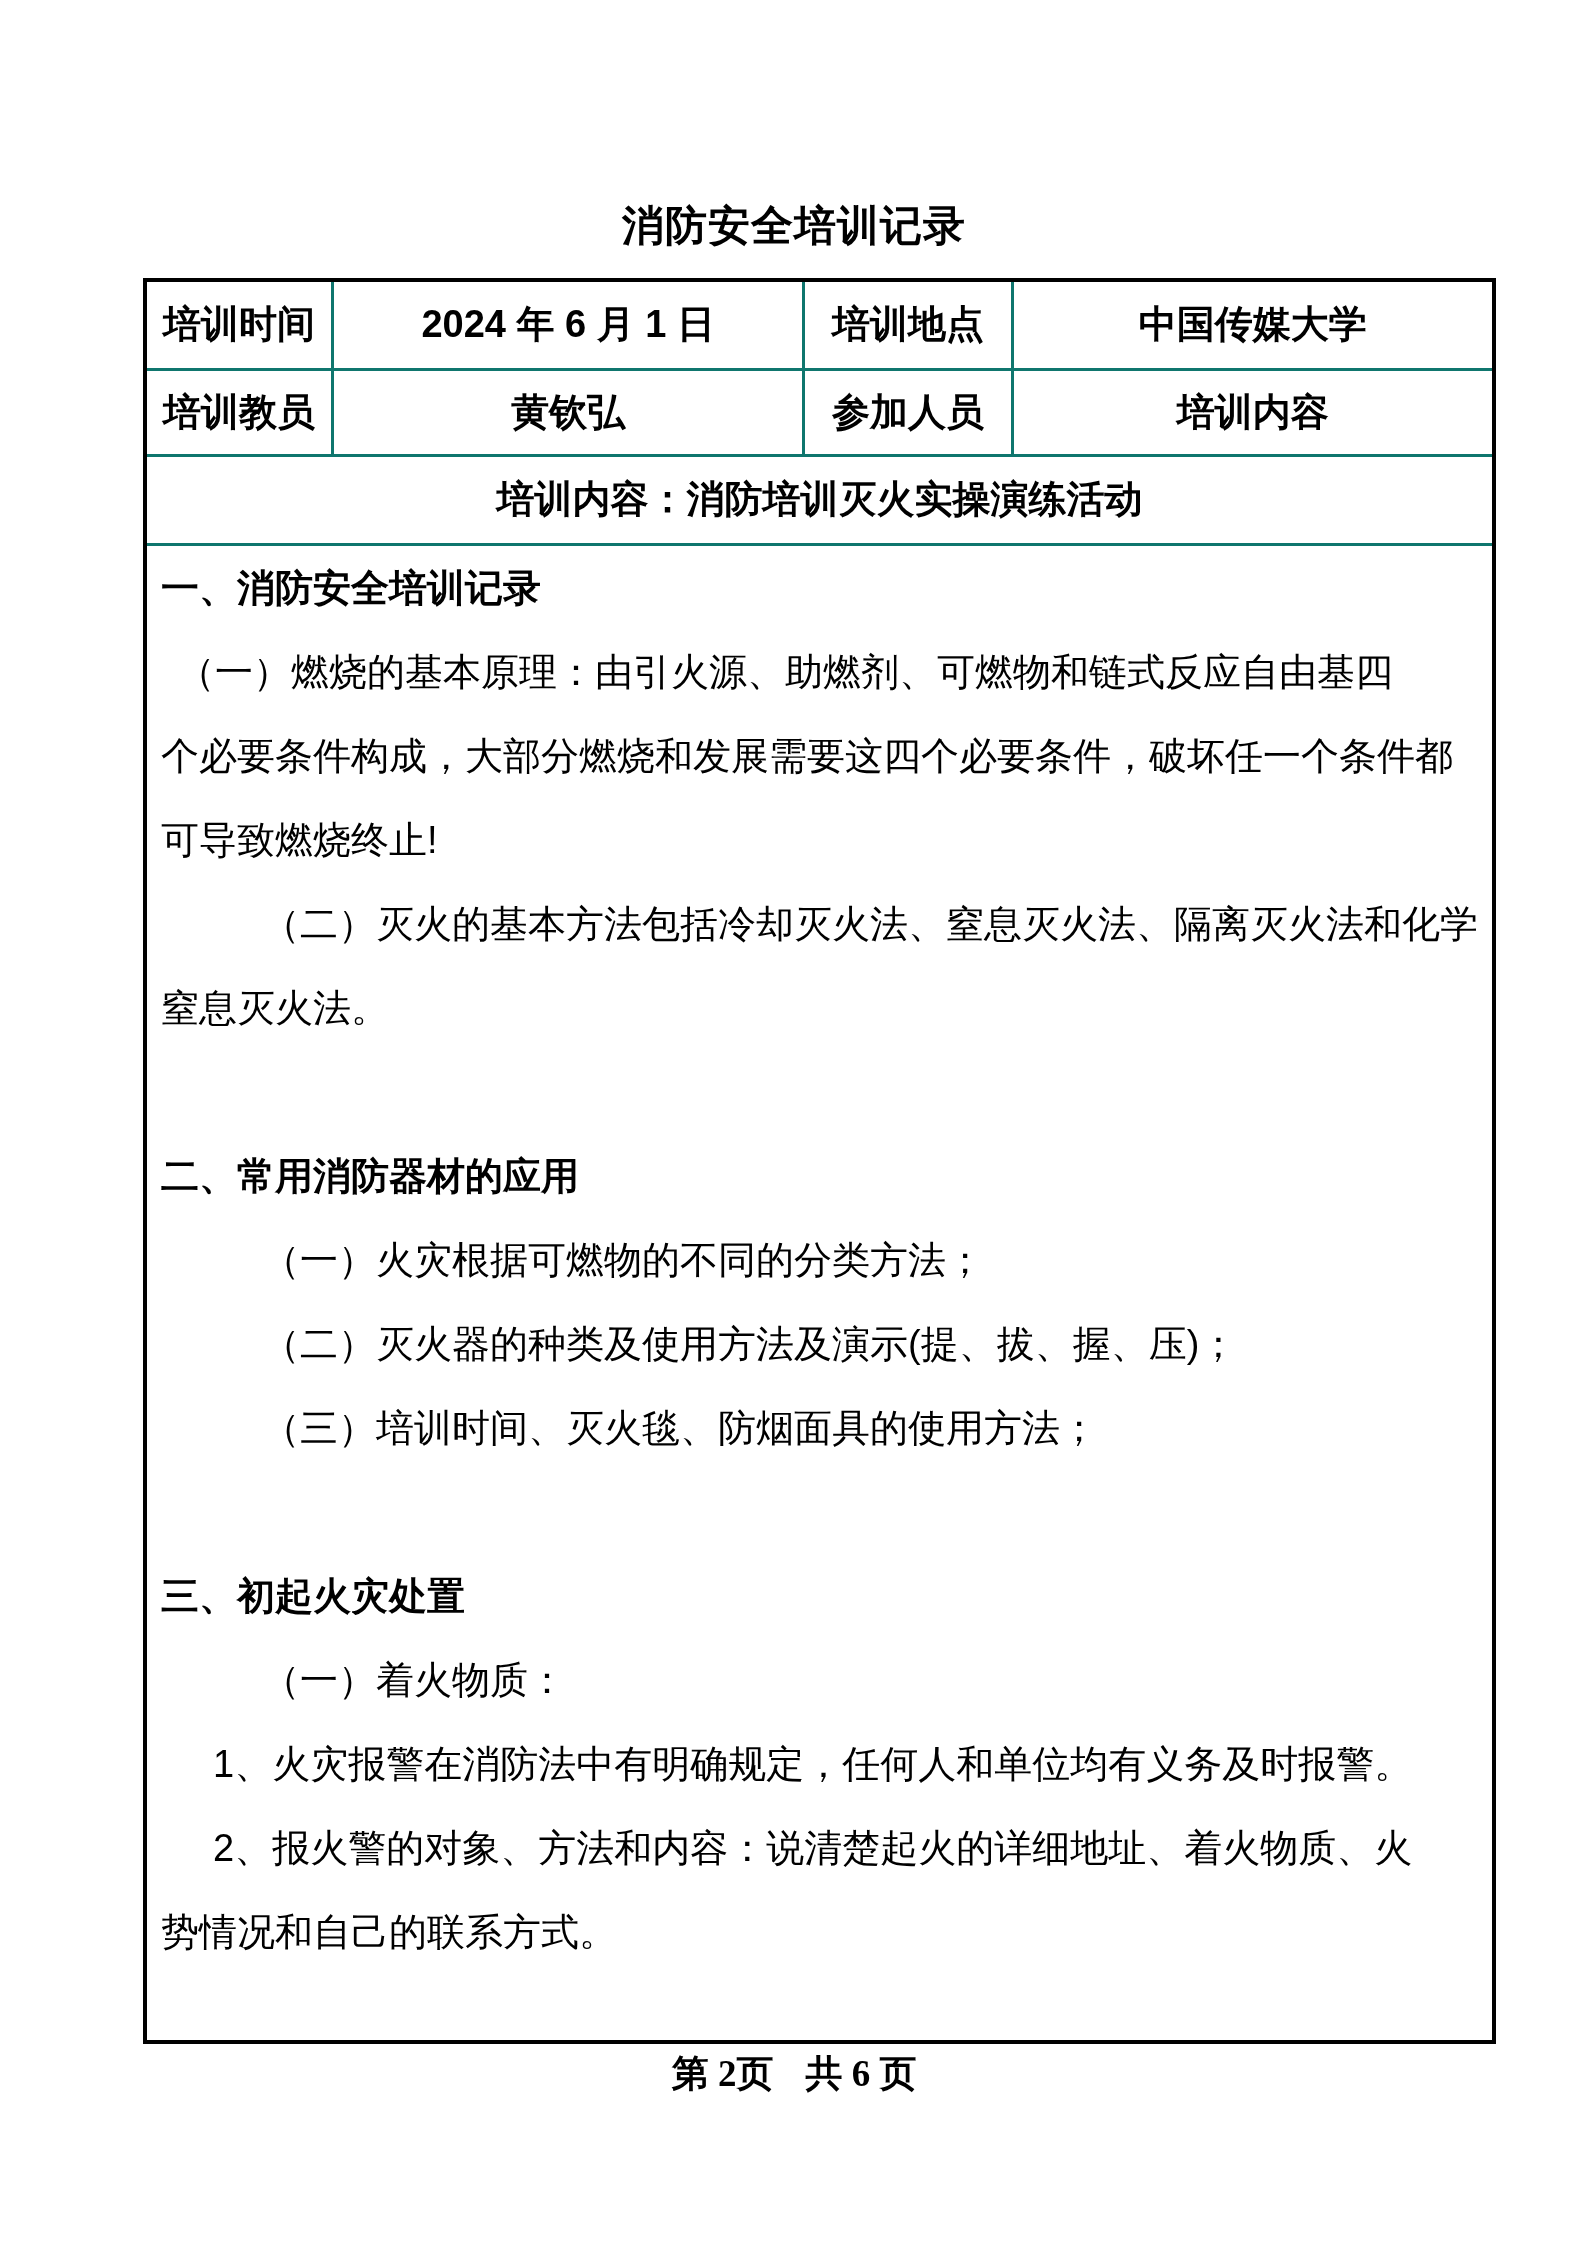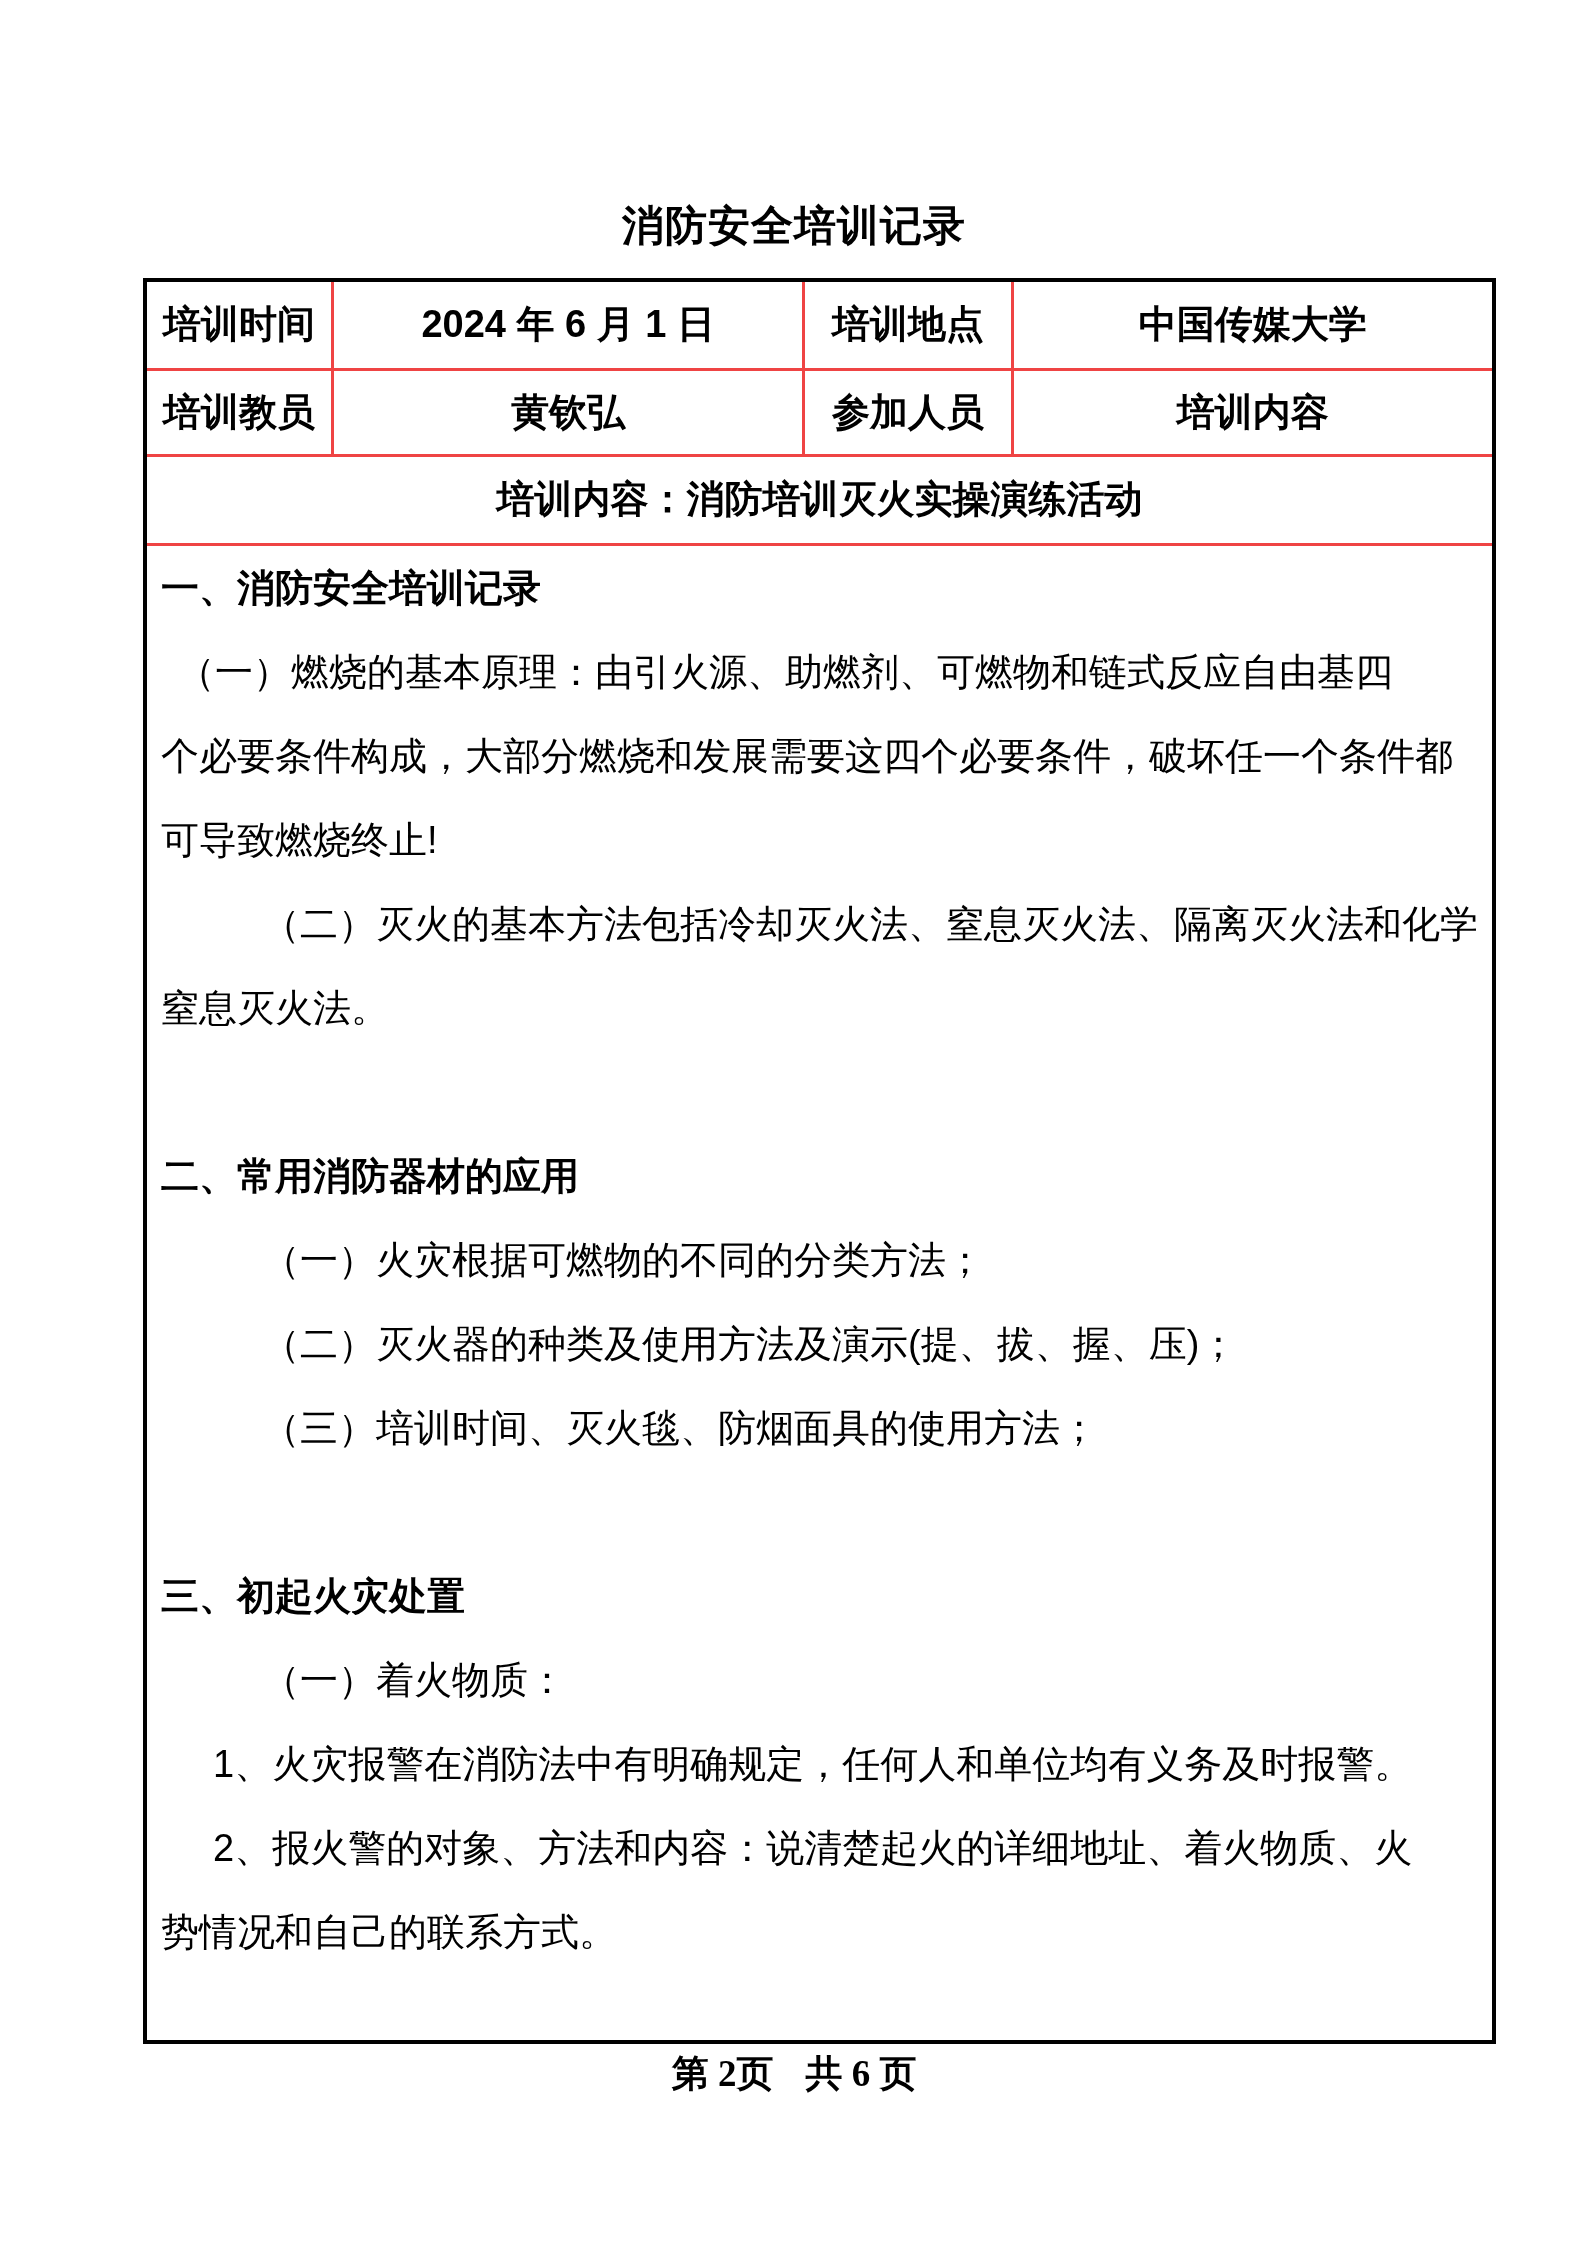--- a/index.html
+++ b/index.html
@@ -19,21 +19,21 @@
     line-height:52px;
     margin-top:40px;
   }
   table.record {
     position:absolute; left:143px; top:278px;
     border-collapse:collapse;
     table-layout:fixed;
     border:4px solid #000000;
   }
   table.record td {
-    border:3px solid #ef4444;
+    border:3px solid #0f766e;
     text-align:center; vertical-align:middle;
     font-size:38px; font-weight:bold;
     overflow:hidden;
   }
   tr.r1 { height:89px; }
   tr.r2 { height:86px; }
   tr.r3 { height:89px; }
   tr.r4 { height:1498px; }
   tr.r4 td {
     text-align:left; vertical-align:top;

